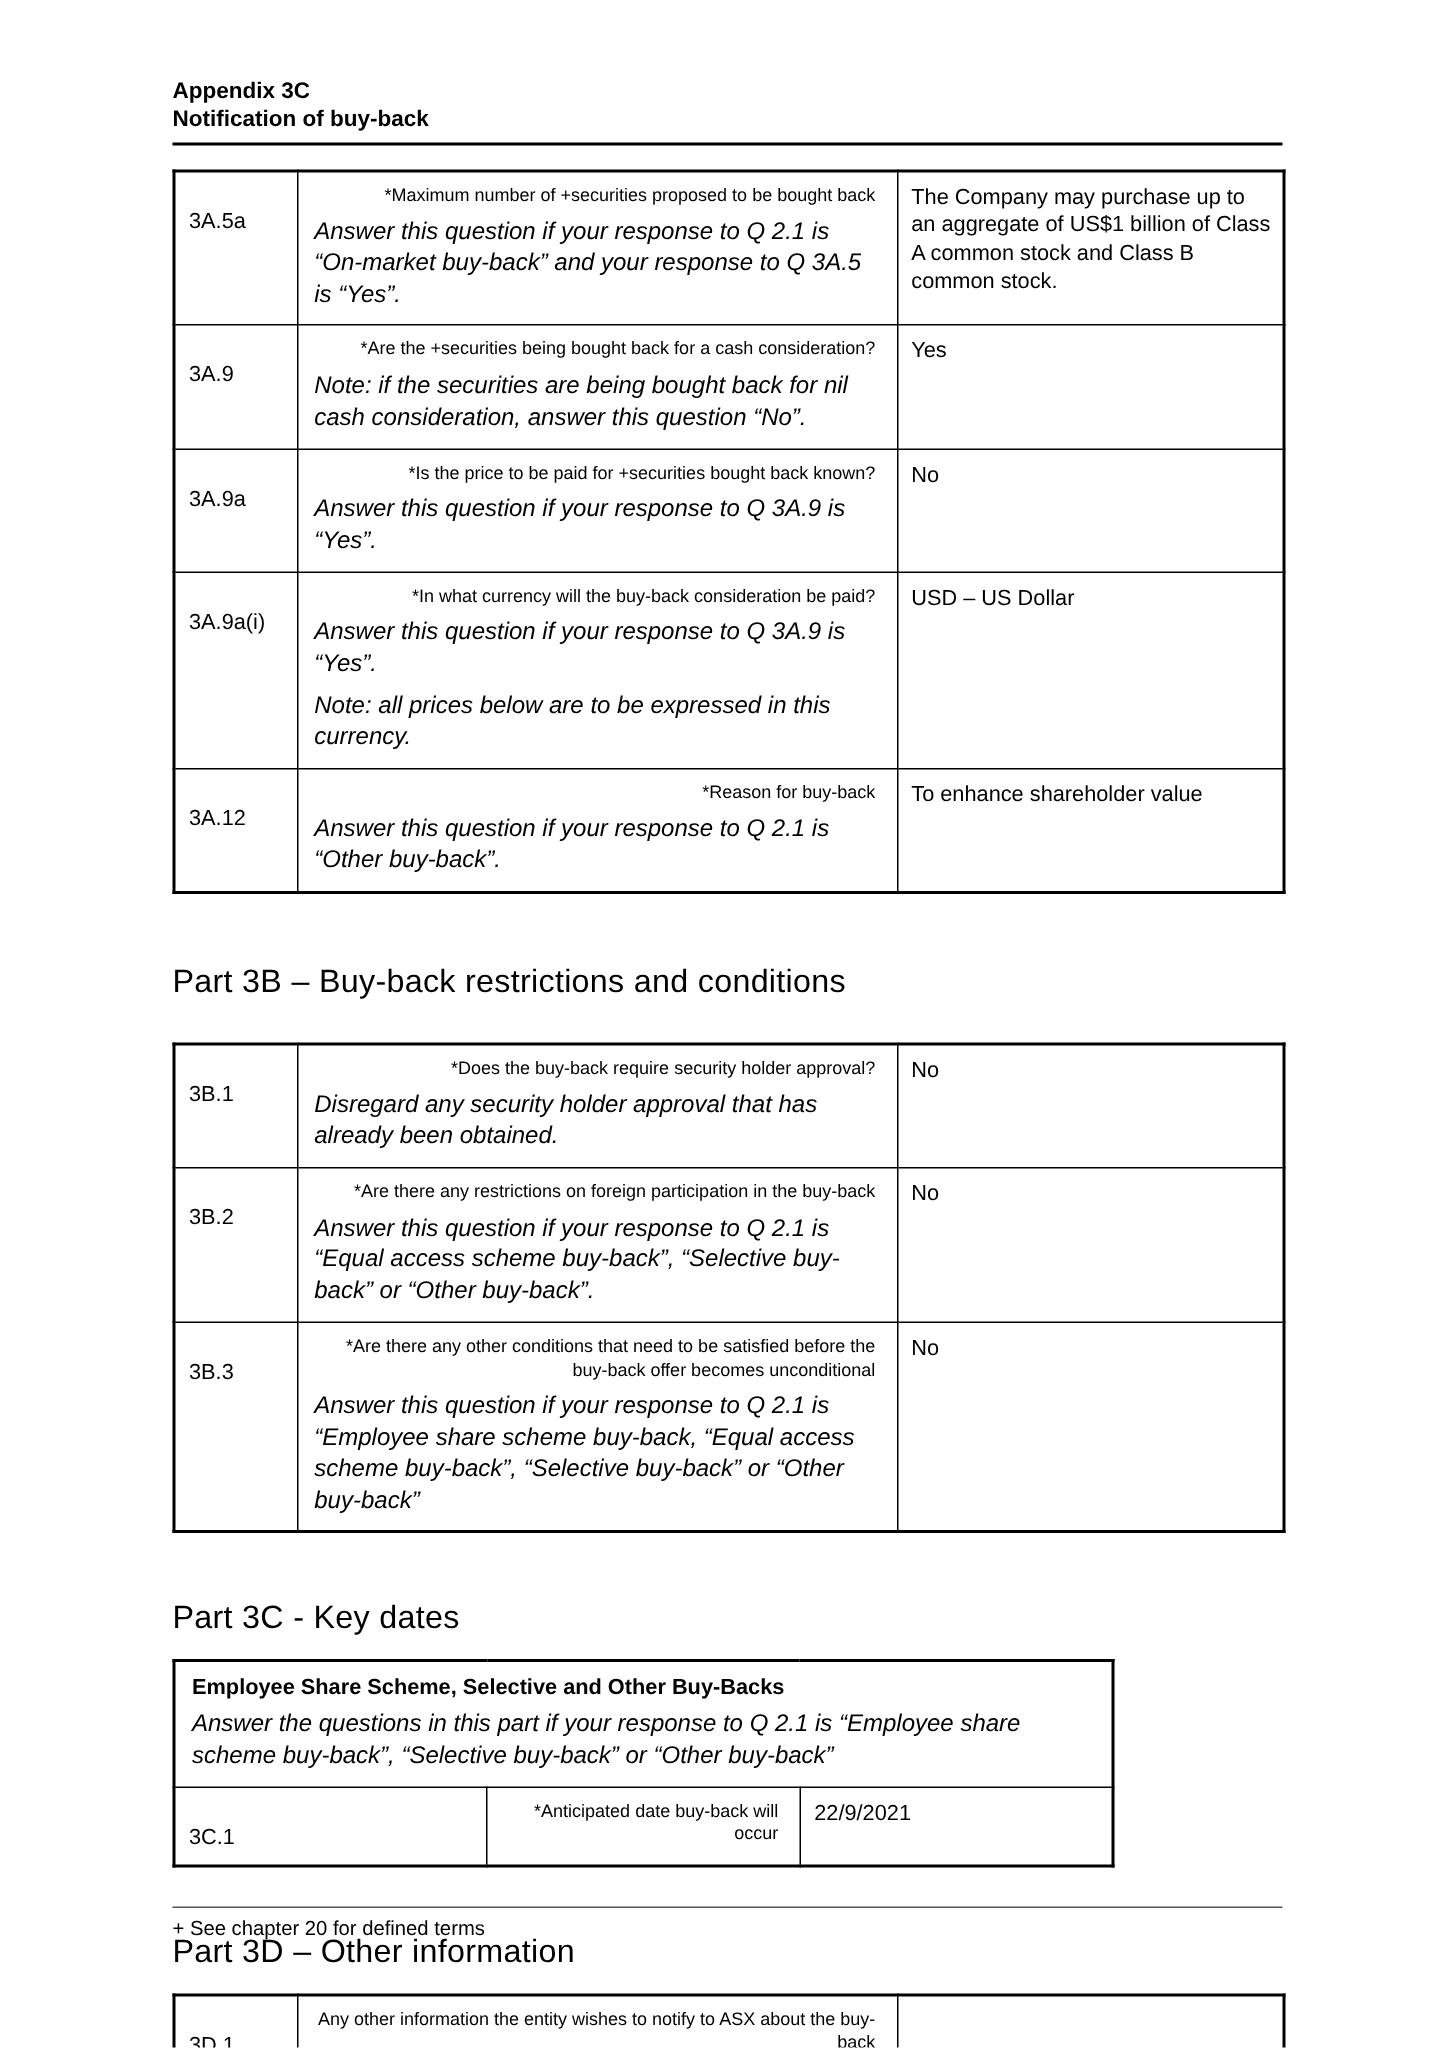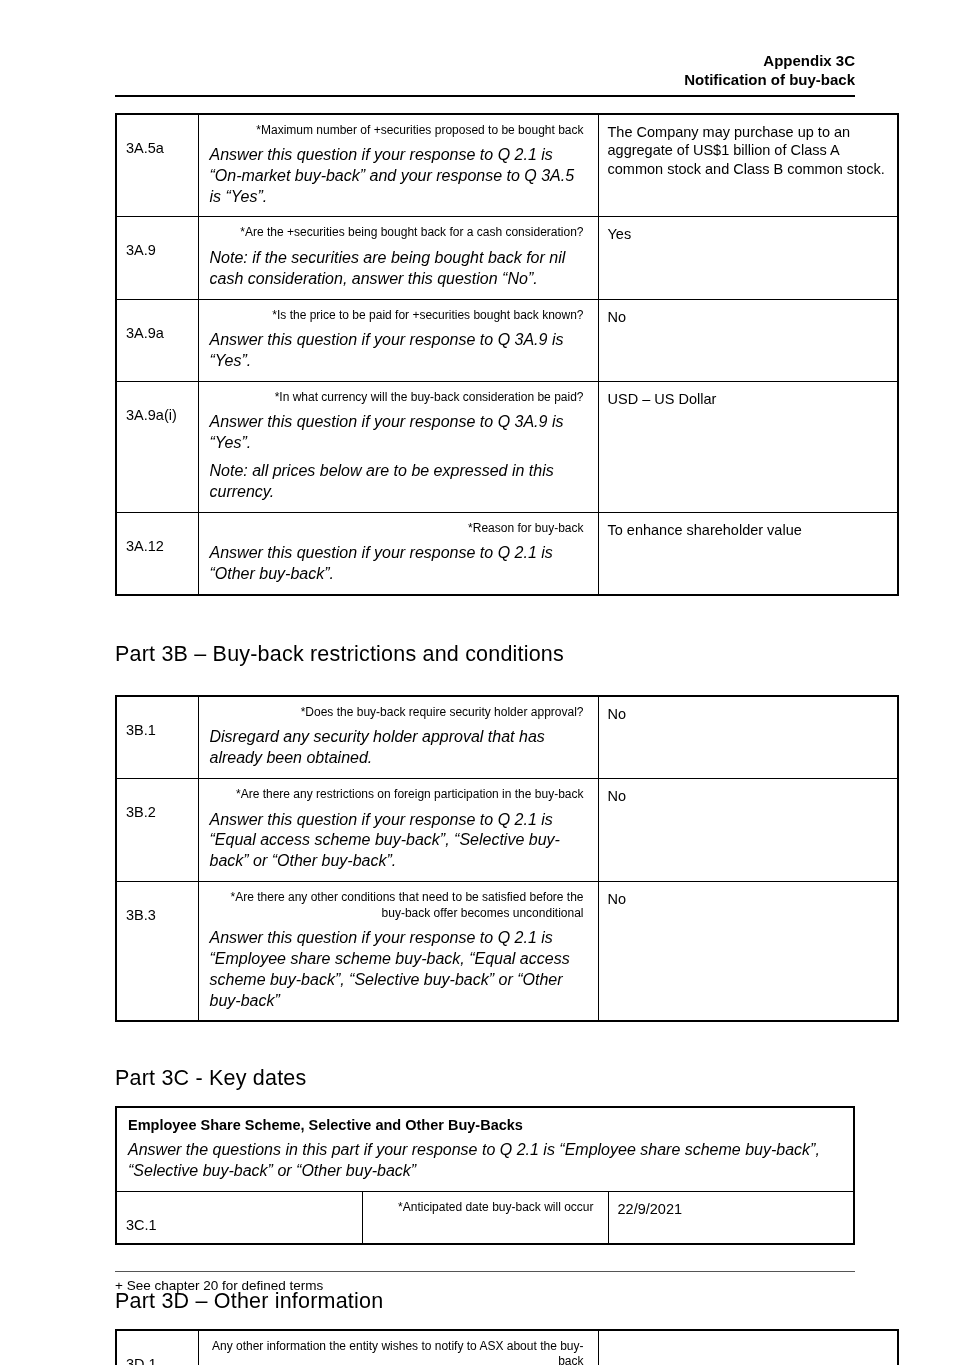--- a/index.html
+++ b/index.html
@@ -10,45 +10,45 @@
     color:#000;
     position:relative;
     overflow:hidden;
   }
   .page {
     position:absolute; top:0; left:0;
     width:965px; height:1365px;
     padding:52px 110px 0 115px;
   }
   
-  .hdr { text-align:right; font-weight:bold; font-size:15px; line-height:1.25; }
+  .hdr { text-align:left; font-weight:bold; font-size:15px; line-height:1.25; }
   .hdr-rule { border-bottom:2px solid #000; margin-top:5px; }
 
   
   h2.part-heading {
     font-size:21.5px; font-weight:400; letter-spacing:0.2px;
     margin:46px 0 28px 0;
   }
   h2.tight { margin:44px 0 15px 0; }
 
   
   table.qtable {
-    width:740px; border-collapse:collapse; table-layout:fixed;
+    width:628px; border-collapse:collapse; table-layout:fixed;
     border:2px solid #000;
     margin-top:16px;
   }
   table.qtable td {
     border:1.5px solid #000;
     vertical-align:top;
     font-size:14.5px;
     line-height:1.3;
   }
   td.cid { width:82px;  padding:24px 4px 8px 9px; }
   td.cq  { width:400px; padding:8px 14px 9px 11px; }
-  td.ca  { width:300px; padding:8px 8px 9px 9px; }
+  td.ca  { width:258px; padding:8px 8px 9px 9px; }
   p.q { font-size:12px; line-height:1.3;text-align:right; }
   p.note {
     font-style:italic; font-size:16px; line-height:1.3;
     margin-top:7px;
   }
   td.banner { padding:8px 11px 9px 11px; }
   p.banner-title { font-weight:bold; font-size:14.5px; line-height:1.3; }
   td.banner p.note { margin-top:5px; }
 
   table.qtable.no-top { margin-top:0; }

